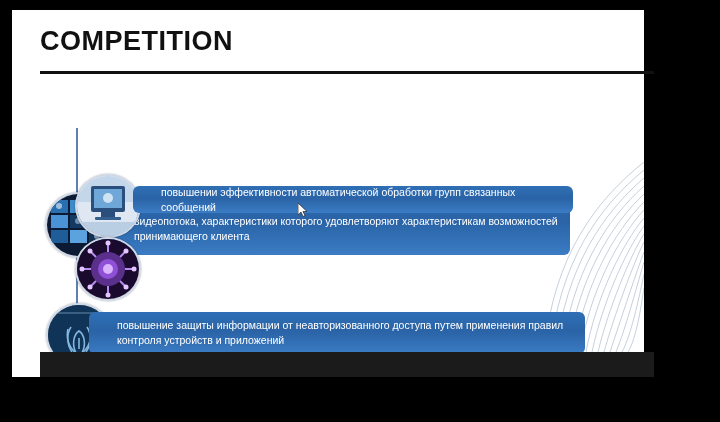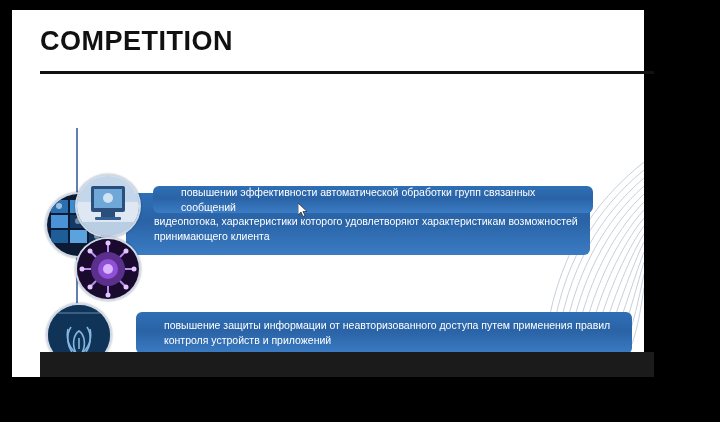--- a/index.html
+++ b/index.html
@@ -112,40 +112,39 @@
   }
   .banner {
     position: absolute;
     background: linear-gradient(180deg, #2f6fb5 0%, #2a63a6 45%, #3b7cc4 100%);
     color: #ffffff;
     font-size: 10.5px;
     line-height: 15px;
     padding: 6px 10px 6px 28px;
     box-sizing: border-box;
     border-radius: 6px;
-    margin-left: 20px;
   }
   .banner.one-line {
     display: flex;
     align-items: center;
   }
 
   
   #row1 { top: 96px; height: 68px; }
   #row1 .bubble { left: 45px; top: 96px; width: 64px; height: 62px; }
   #row1 .banner { left: 106px; top: 97px; width: 464px; height: 62px; }
 
   #row2 .bubble { left: 75px; top: 174px; width: 62px; height: 60px; }
   #row2 .banner { left: 133px; top: 186px; width: 440px; height: 27px; }
 
   #row3 .bubble { left: 75px; top: 237px; width: 62px; height: 60px; }
   #row3 .banner { left: 133px; top: 246px; width: 440px; height: 27px; }
 
   #row4 .bubble { left: 46px; top: 303px; width: 62px; height: 60px; }
-  #row4 .banner { left: 116px; top: 312px; width: 496px; height: 42px; }
+  #row4 .banner { left: 89px; top: 312px; width: 496px; height: 42px; }
 
   .cursor {
     position: absolute;
     left: 298px;
     top: 203px;
     width: 10px;
     height: 14px;
     pointer-events: none;
   }
 </style>

